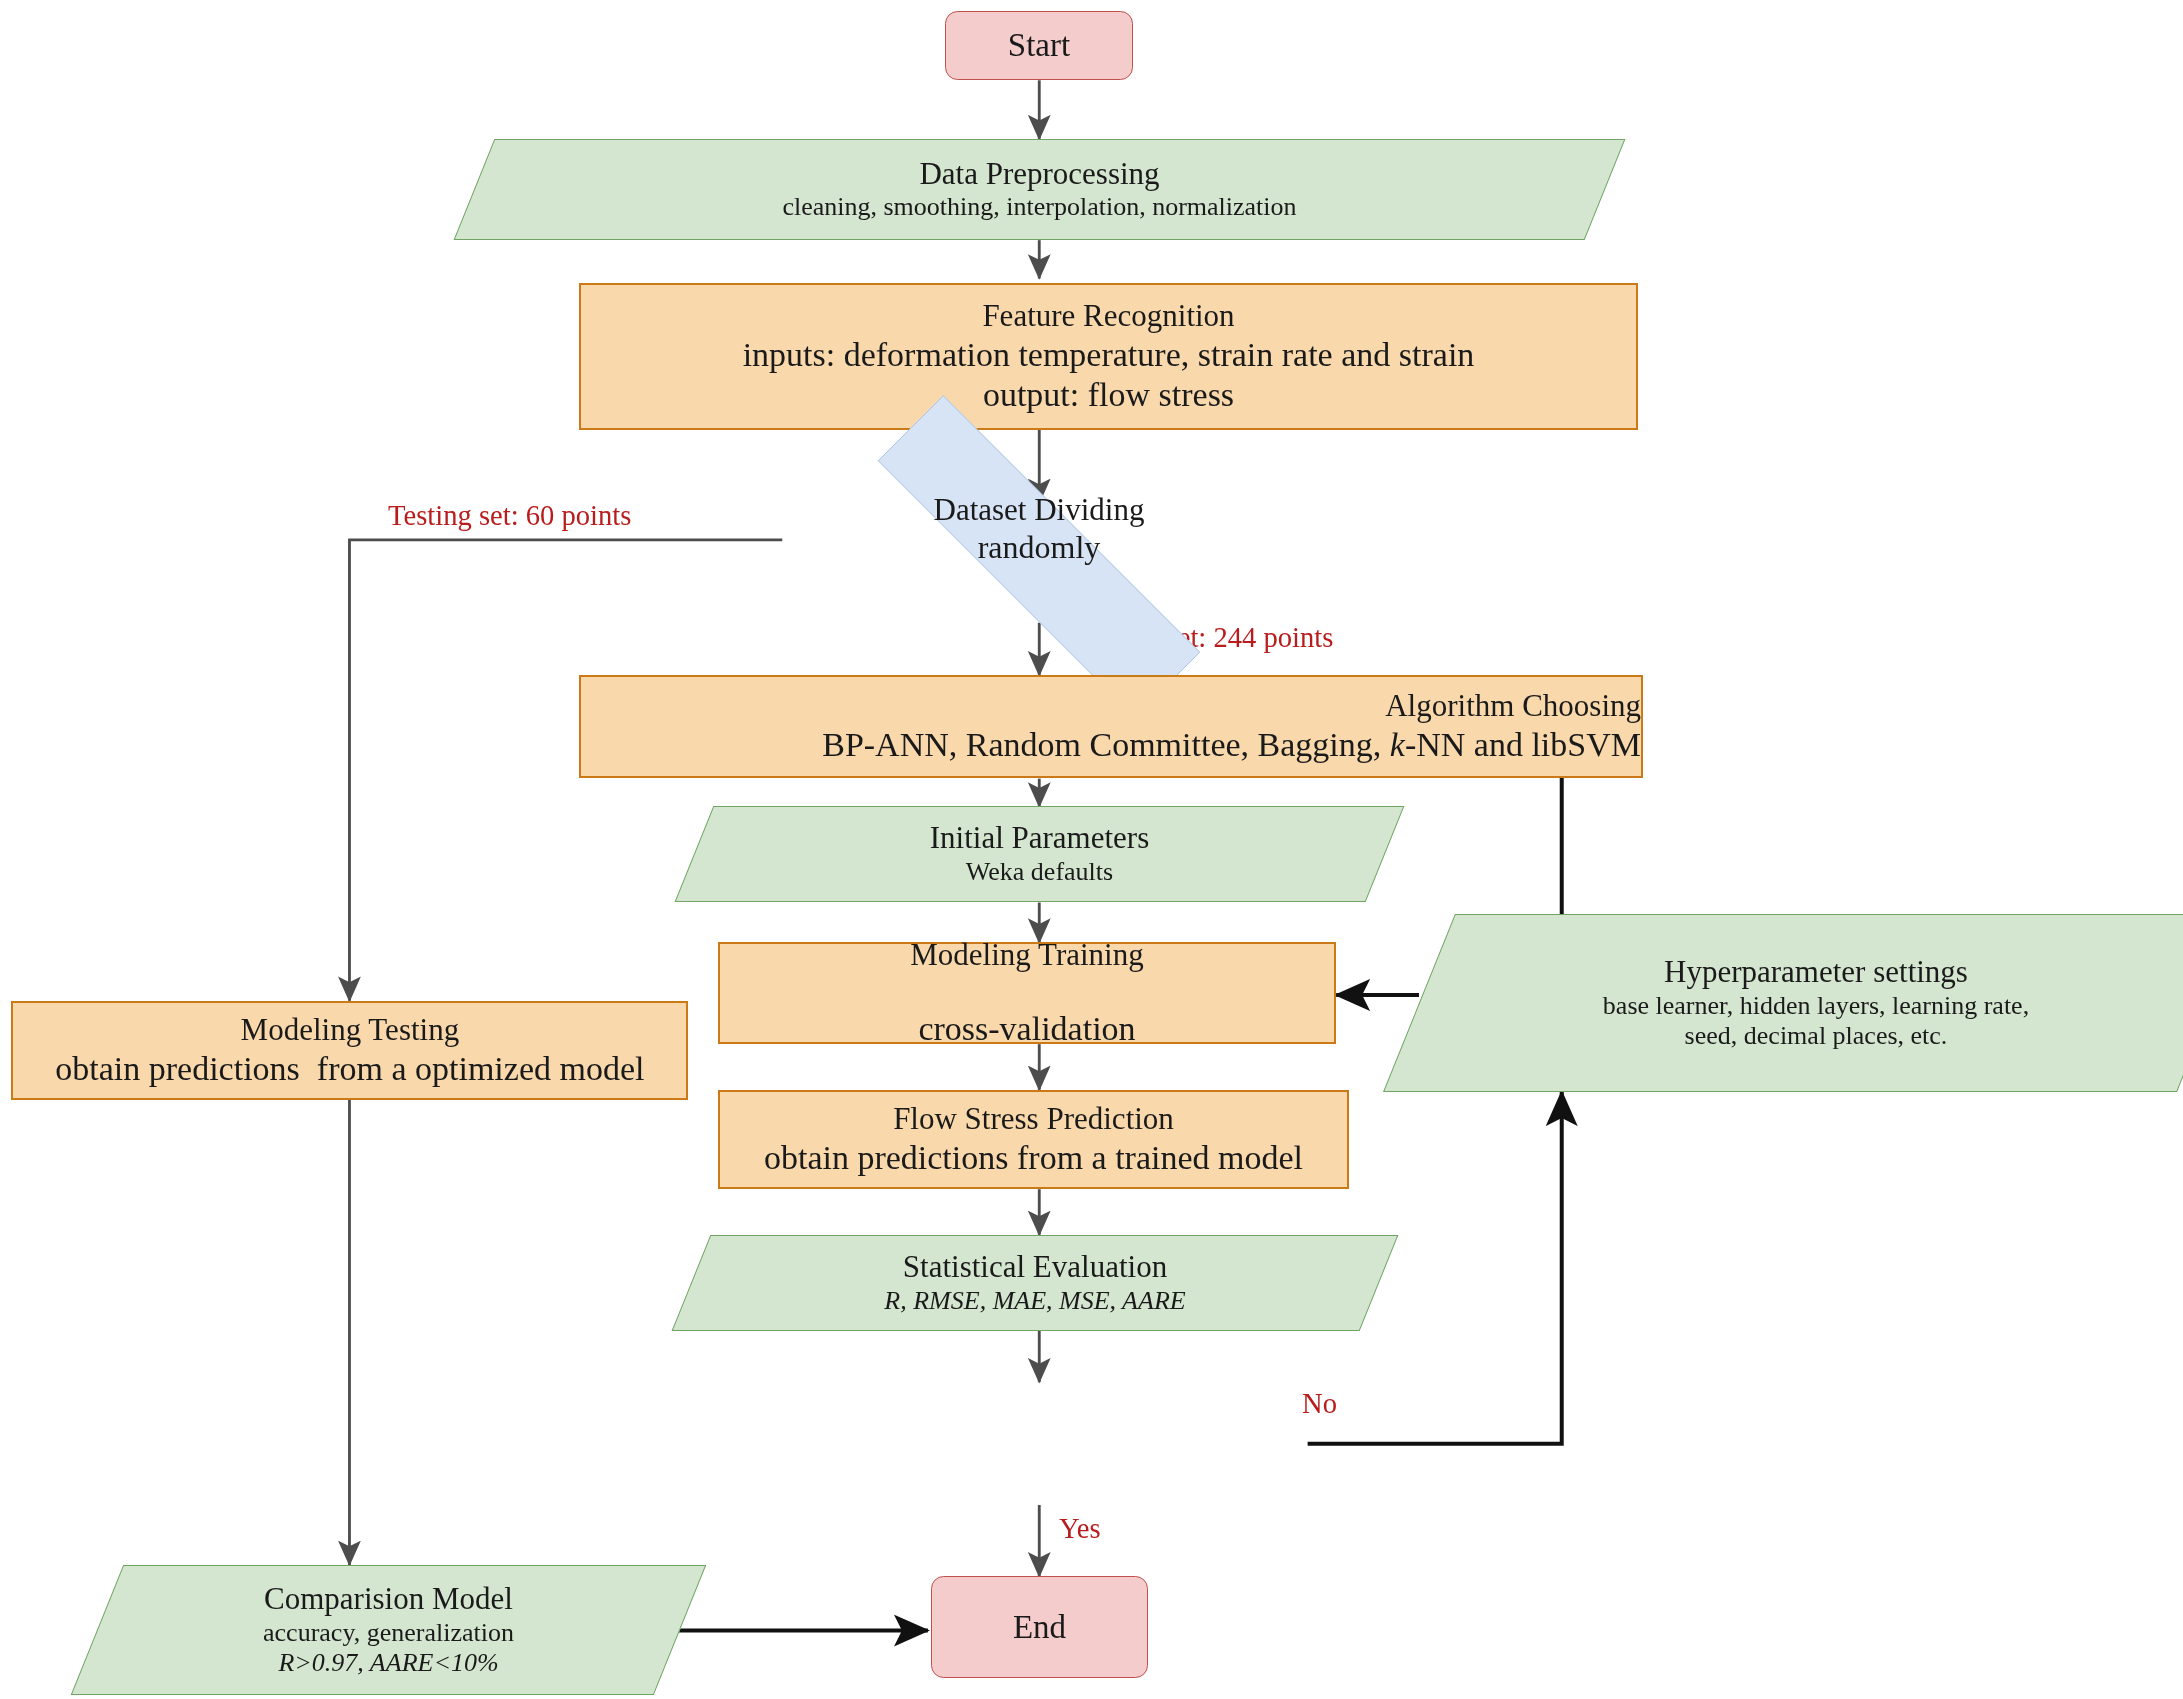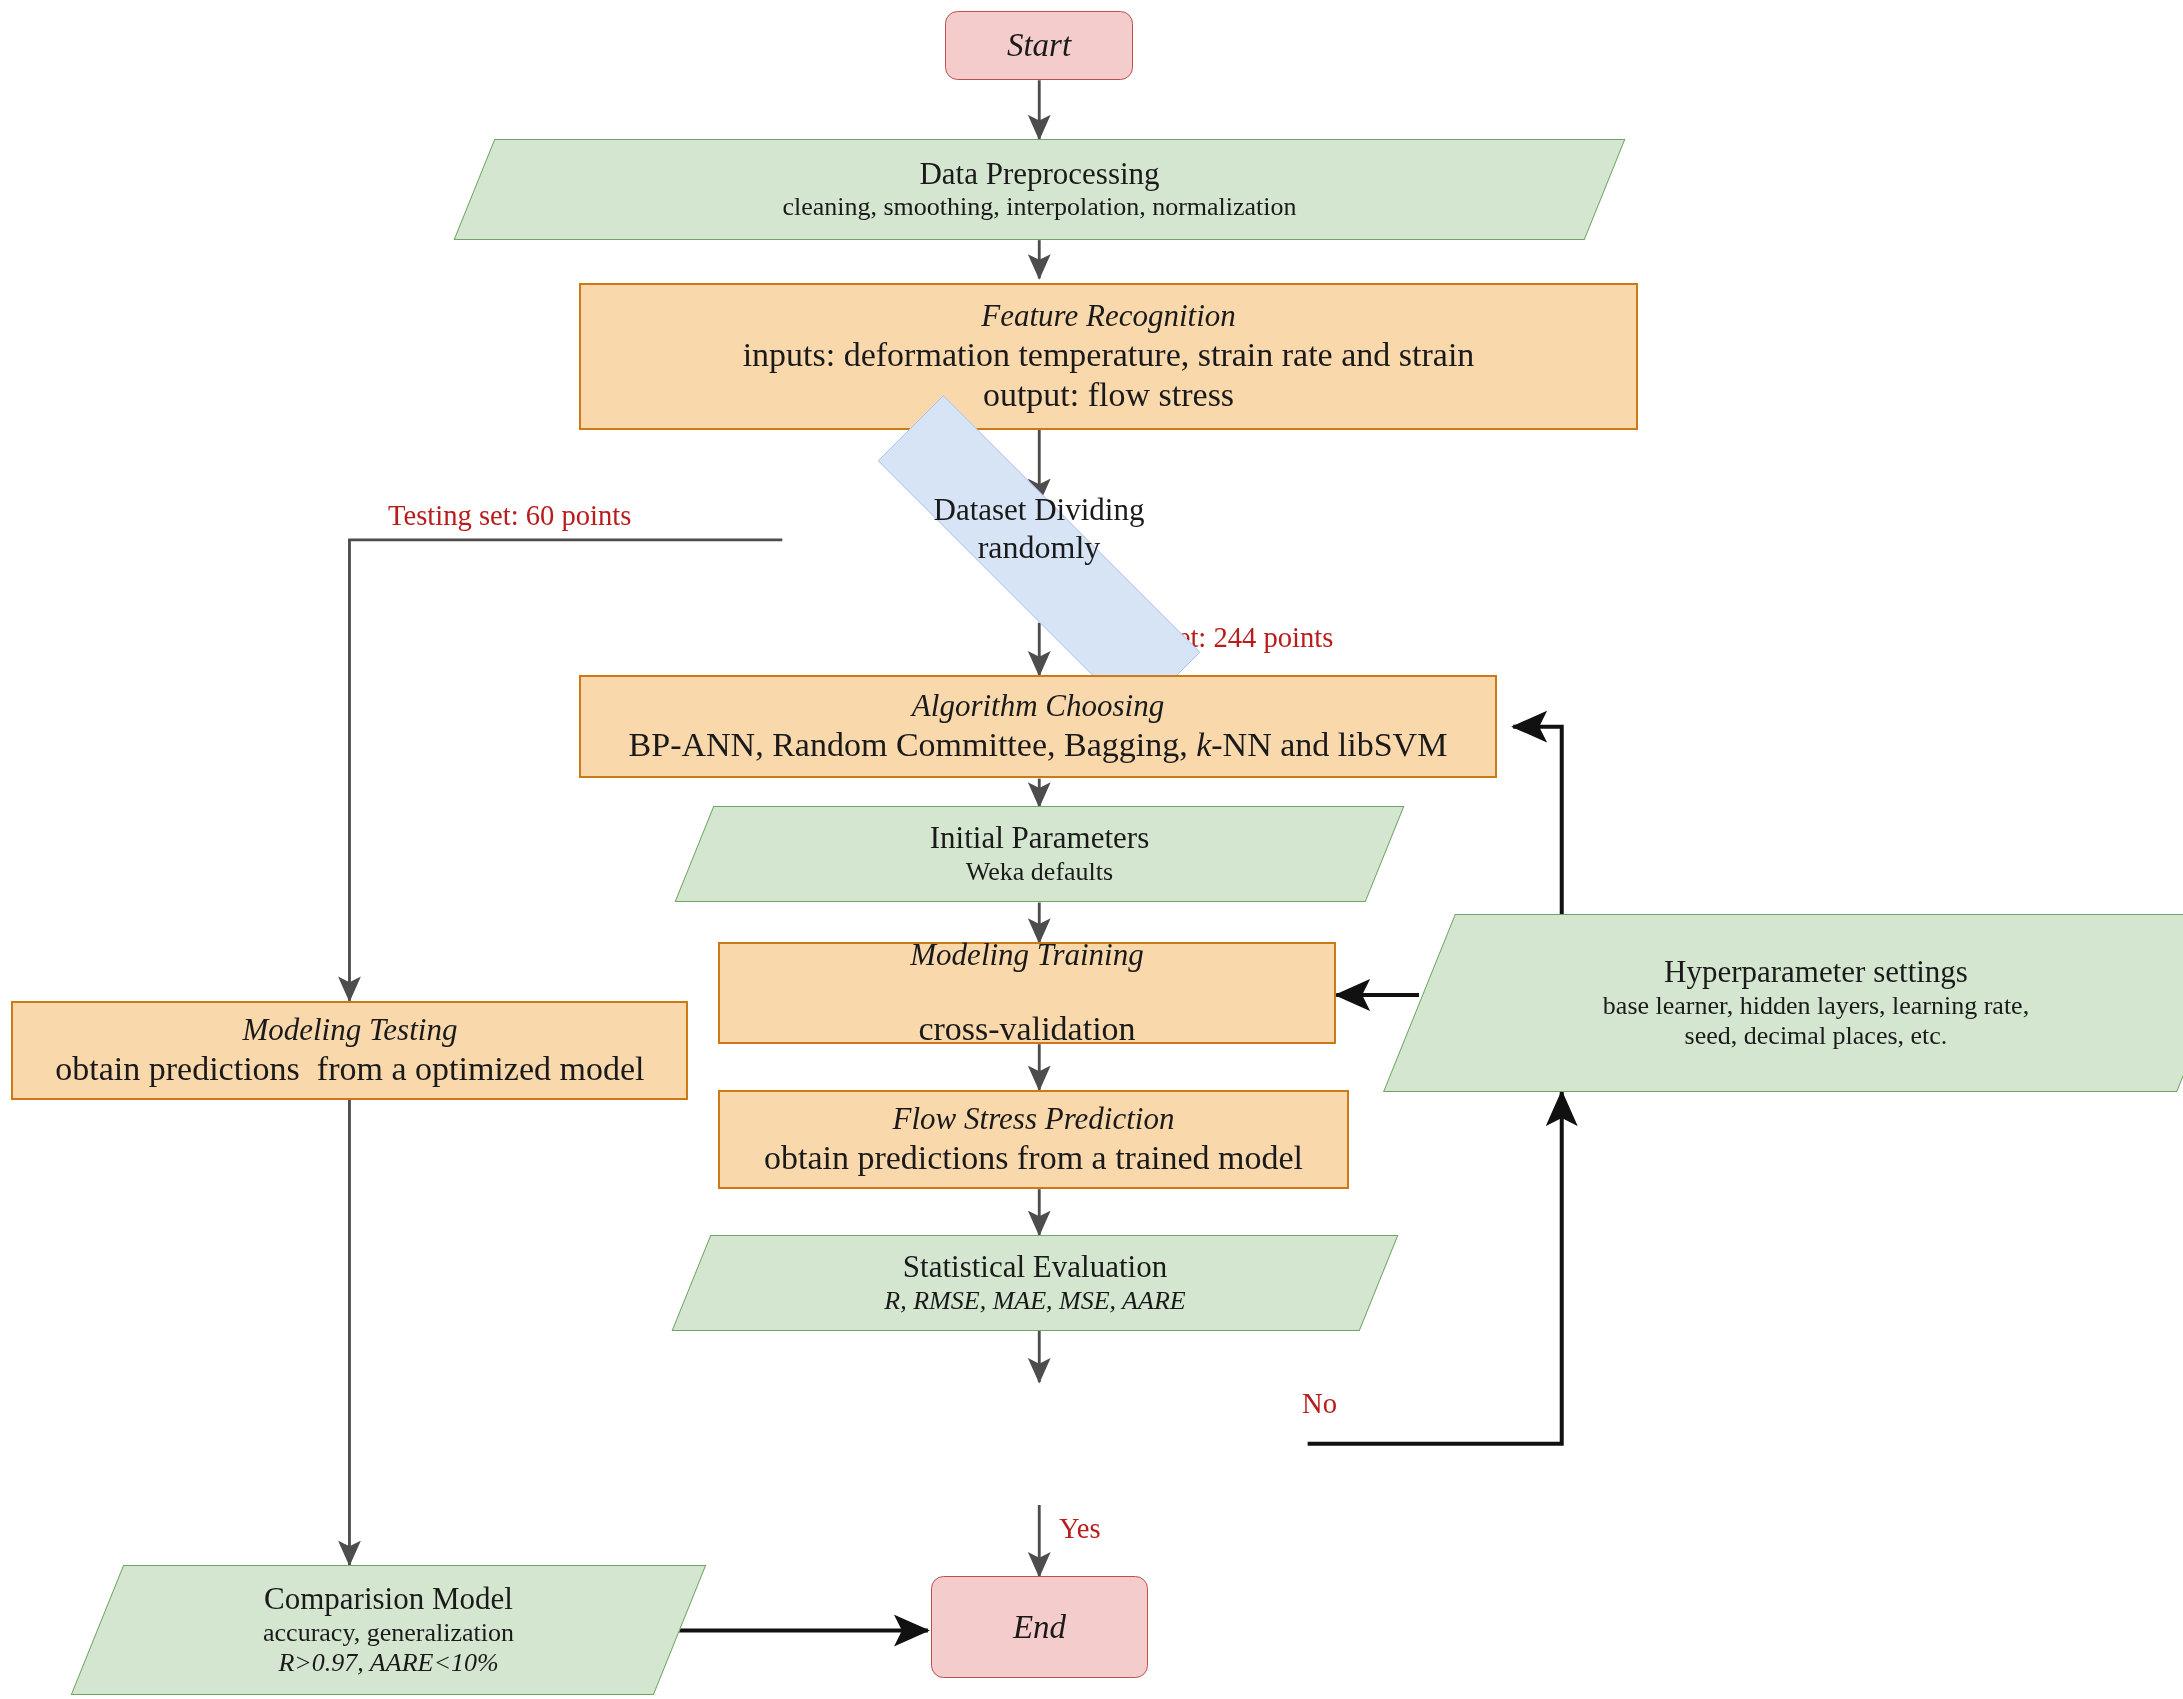--- a/index.html
+++ b/index.html
@@ -32,21 +32,20 @@
     display: flex;
     flex-direction: column;
     align-items: center;
     justify-content: center;
     text-align: center;
     line-height: 1.18;
   }
   .node .title {
     font-size: 31px;
     white-space: pre;
-    font-style: italic;
   }
   .node .sub {
     font-size: 34px;
     white-space: pre;
   }
 
   
   .terminator {
     background: #f5cccc;
     border: 1.7px solid #c0504d;
@@ -194,21 +193,21 @@
   </div>
 
   <div class="decision" style="left:782px; top:491px; width:514px; height:131px;">
     <div class="dia"></div>
     <div class="content">
       <div class="title">Dataset Dividing</div>
       <div class="sub">randomly</div>
     </div>
   </div>
 
-  <div class="node process" style="left:579px; top:675px; width:918px; height:103px;">
+  <div class="node process" style="left:579px; top:675px; width:1064px; height:103px;align-items:flex-end;">
     <div class="title">Algorithm Choosing</div>
     <div class="sub"><span>BP-ANN, Random Committee, Bagging, </span><span class="ital">k</span><span>-NN and libSVM</span></div>
   </div>
 
   <div class="data-shape" style="left:694px; top:806px; width:691px; height:96px;">
     <div class="skew"></div>
     <div class="content">
       <div class="title">Initial Parameters</div>
       <div class="sub">Weka defaults</div>
     </div>

